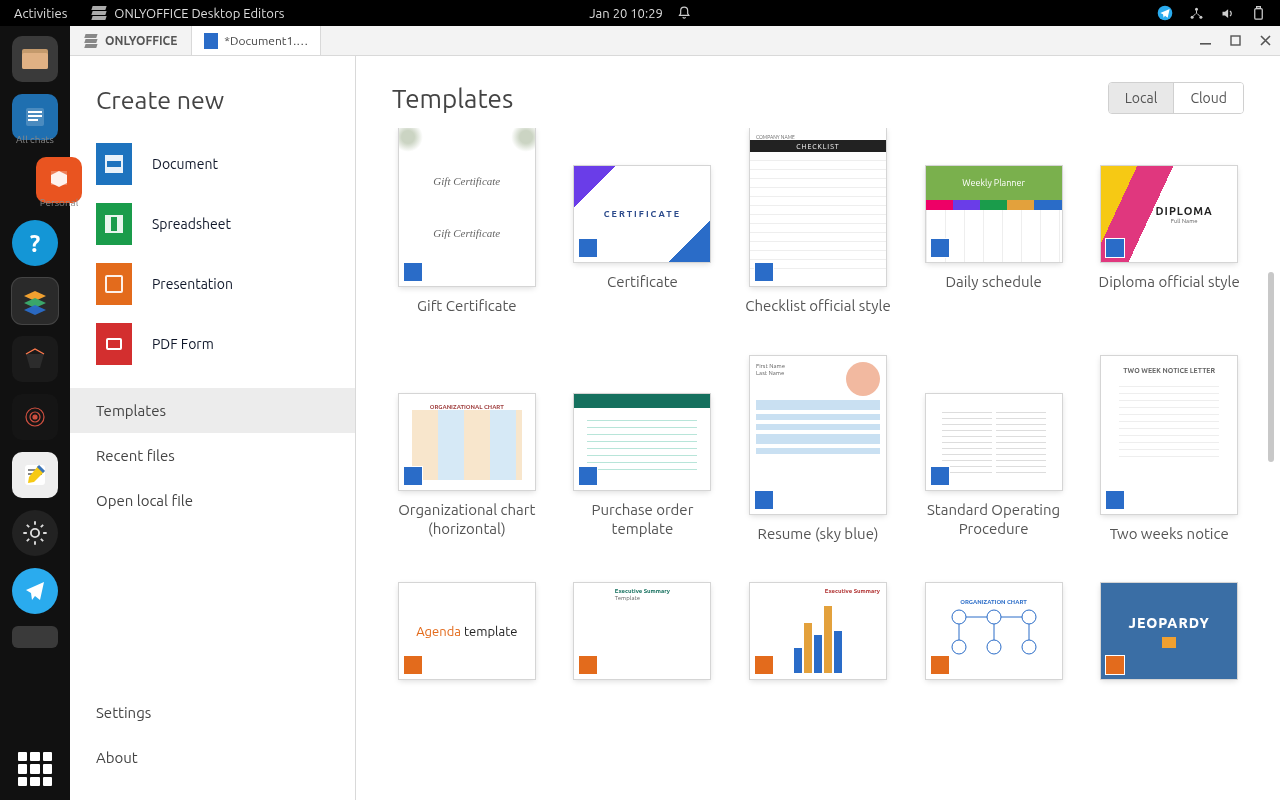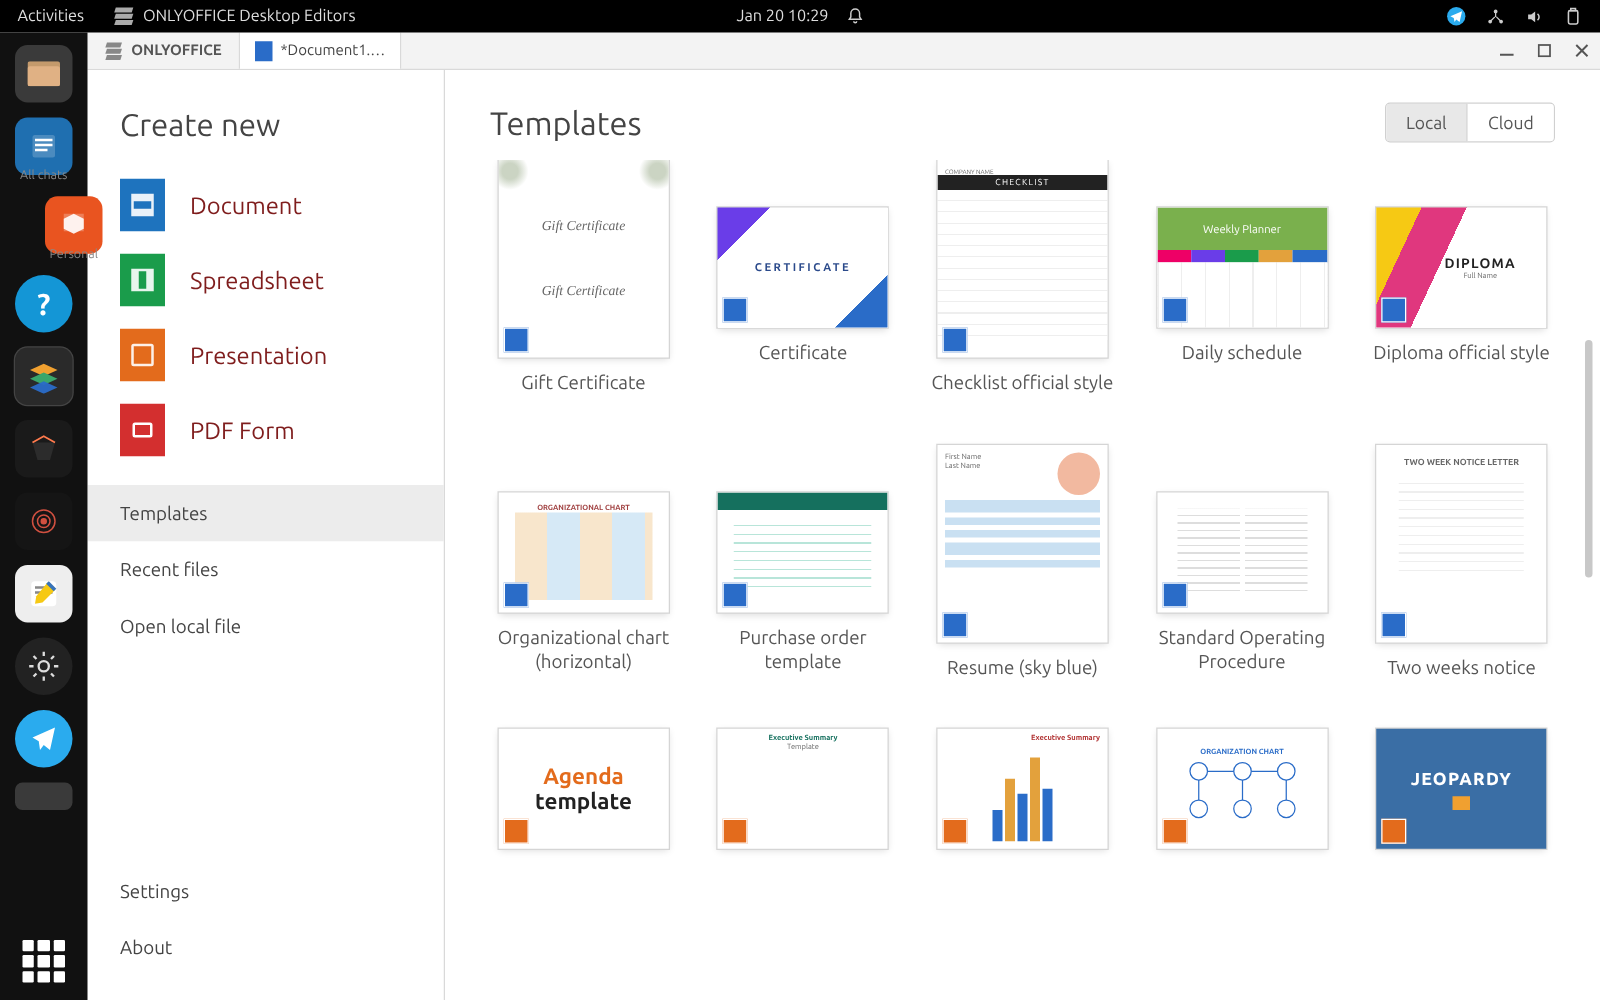--- a/index.html
+++ b/index.html
@@ -101,21 +101,21 @@
     width:286px;
     border-right:1px solid #d9d9d9;
     display:flex;
     flex-direction:column;
     padding-top:30px;
   }
   .side-title{font-size:25px;color:#444;padding:0 26px 20px;}
   .create-row{
     display:flex;align-items:center;gap:20px;
     padding:9px 26px;
-    cursor:pointer;font-size:19px;color:#7f1d1d;
+    cursor:pointer;font-size:14px;color:#0f172a;
   }
   .create-ico{width:36px;height:42px;display:flex;align-items:center;justify-content:center;}
   .ico-doc{background:#1e73be;}
   .ico-sheet{background:#1a9c4b;}
   .ico-pres{background:#e36b1c;}
   .ico-pdf{background:#d32f2f;}
   .create-ico-inner{width:18px;height:18px;border:2px solid rgba(255,255,255,.9);}
   .ico-doc .create-ico-inner{border-top-width:6px;border-bottom-width:6px;}
   .ico-sheet .create-ico-inner{border-left-width:6px;border-right-width:6px;}
   .ico-pres .create-ico-inner{border-radius:2px;}
@@ -148,21 +148,21 @@
     background:#fff;
     position:relative;
     overflow:hidden;
     display:flex;
     flex-direction:column;
     align-items:center;
     justify-content:center;
     font-size:8px;
     color:#666;
   }
-  .thumb.landscape{width:136px;height:96px;text-align:center;}
+  .thumb.landscape{width:136px;height:96px;}
   .thumb .badge{
     position:absolute;bottom:4px;left:4px;
     width:20px;height:20px;
     background:#2a6cc8;
     border:1px solid #fff;
   }
   .thumb .badge.pres{background:#e36b1c;}
   .tpl-name{margin-top:10px;text-align:center;font-size:15px;color:#555;line-height:1.3;max-width:150px;}
 
   
@@ -183,21 +183,21 @@
   .t-org .box{width:110px;height:70px;background:repeating-linear-gradient(90deg,#f8e6cc 0 26px,#d6e9f6 26px 52px);display:flex;flex-wrap:wrap;}
   .t-po .hd{width:100%;height:14px;background:#15705e;}
   .t-po .tb{width:110px;height:60px;background:repeating-linear-gradient(#fff,#fff 6px,#b8e5d9 6px,#b8e5d9 7px);}
   .t-res .av{width:34px;height:34px;border-radius:50%;background:#f2b9a0;}
   .t-res .bar{width:100%;height:10px;background:#c9e0f2;}
   .t-sop .cols{display:flex;gap:4px;}
   .t-sop .col{width:50px;height:70px;background:repeating-linear-gradient(#fff,#fff 5px,#ddd 5px,#ddd 6px);}
   .t-two .tt{font-size:7px;font-weight:700;}
   .t-two .lines{width:100px;height:80px;background:repeating-linear-gradient(#fff,#fff 6px,#eee 6px,#eee 7px);}
   .t-ag{color:#222;}
-  .t-ag .a{font-size:18px;font-weight:700;}
+  .t-ag .a{font-size:13px;font-weight:400;}
   .t-ag .a span{color:#e36b1c;}
   .t-exec{display:flex;}
   .t-exec .l{flex:1;padding:4px;font-size:6px;}
   .t-exec .r{width:50px;background:#f4f4f4;}
   .t-exec2{display:flex;}
   .t-exec2 .hex{width:48px;background:linear-gradient(#8bbd54,#e3a13c,#3a74b8);}
   .t-exec2 .ch{flex:1;display:flex;align-items:flex-end;justify-content:center;gap:2px;padding:6px;}
   .t-exec2 .ch span{width:8px;background:#2a6cc8;}
   .t-org2{font-size:6px;}
   .t-jeo{background:#3a6ea5;color:#fff;font-size:14px;font-weight:800;letter-spacing:1px;}

